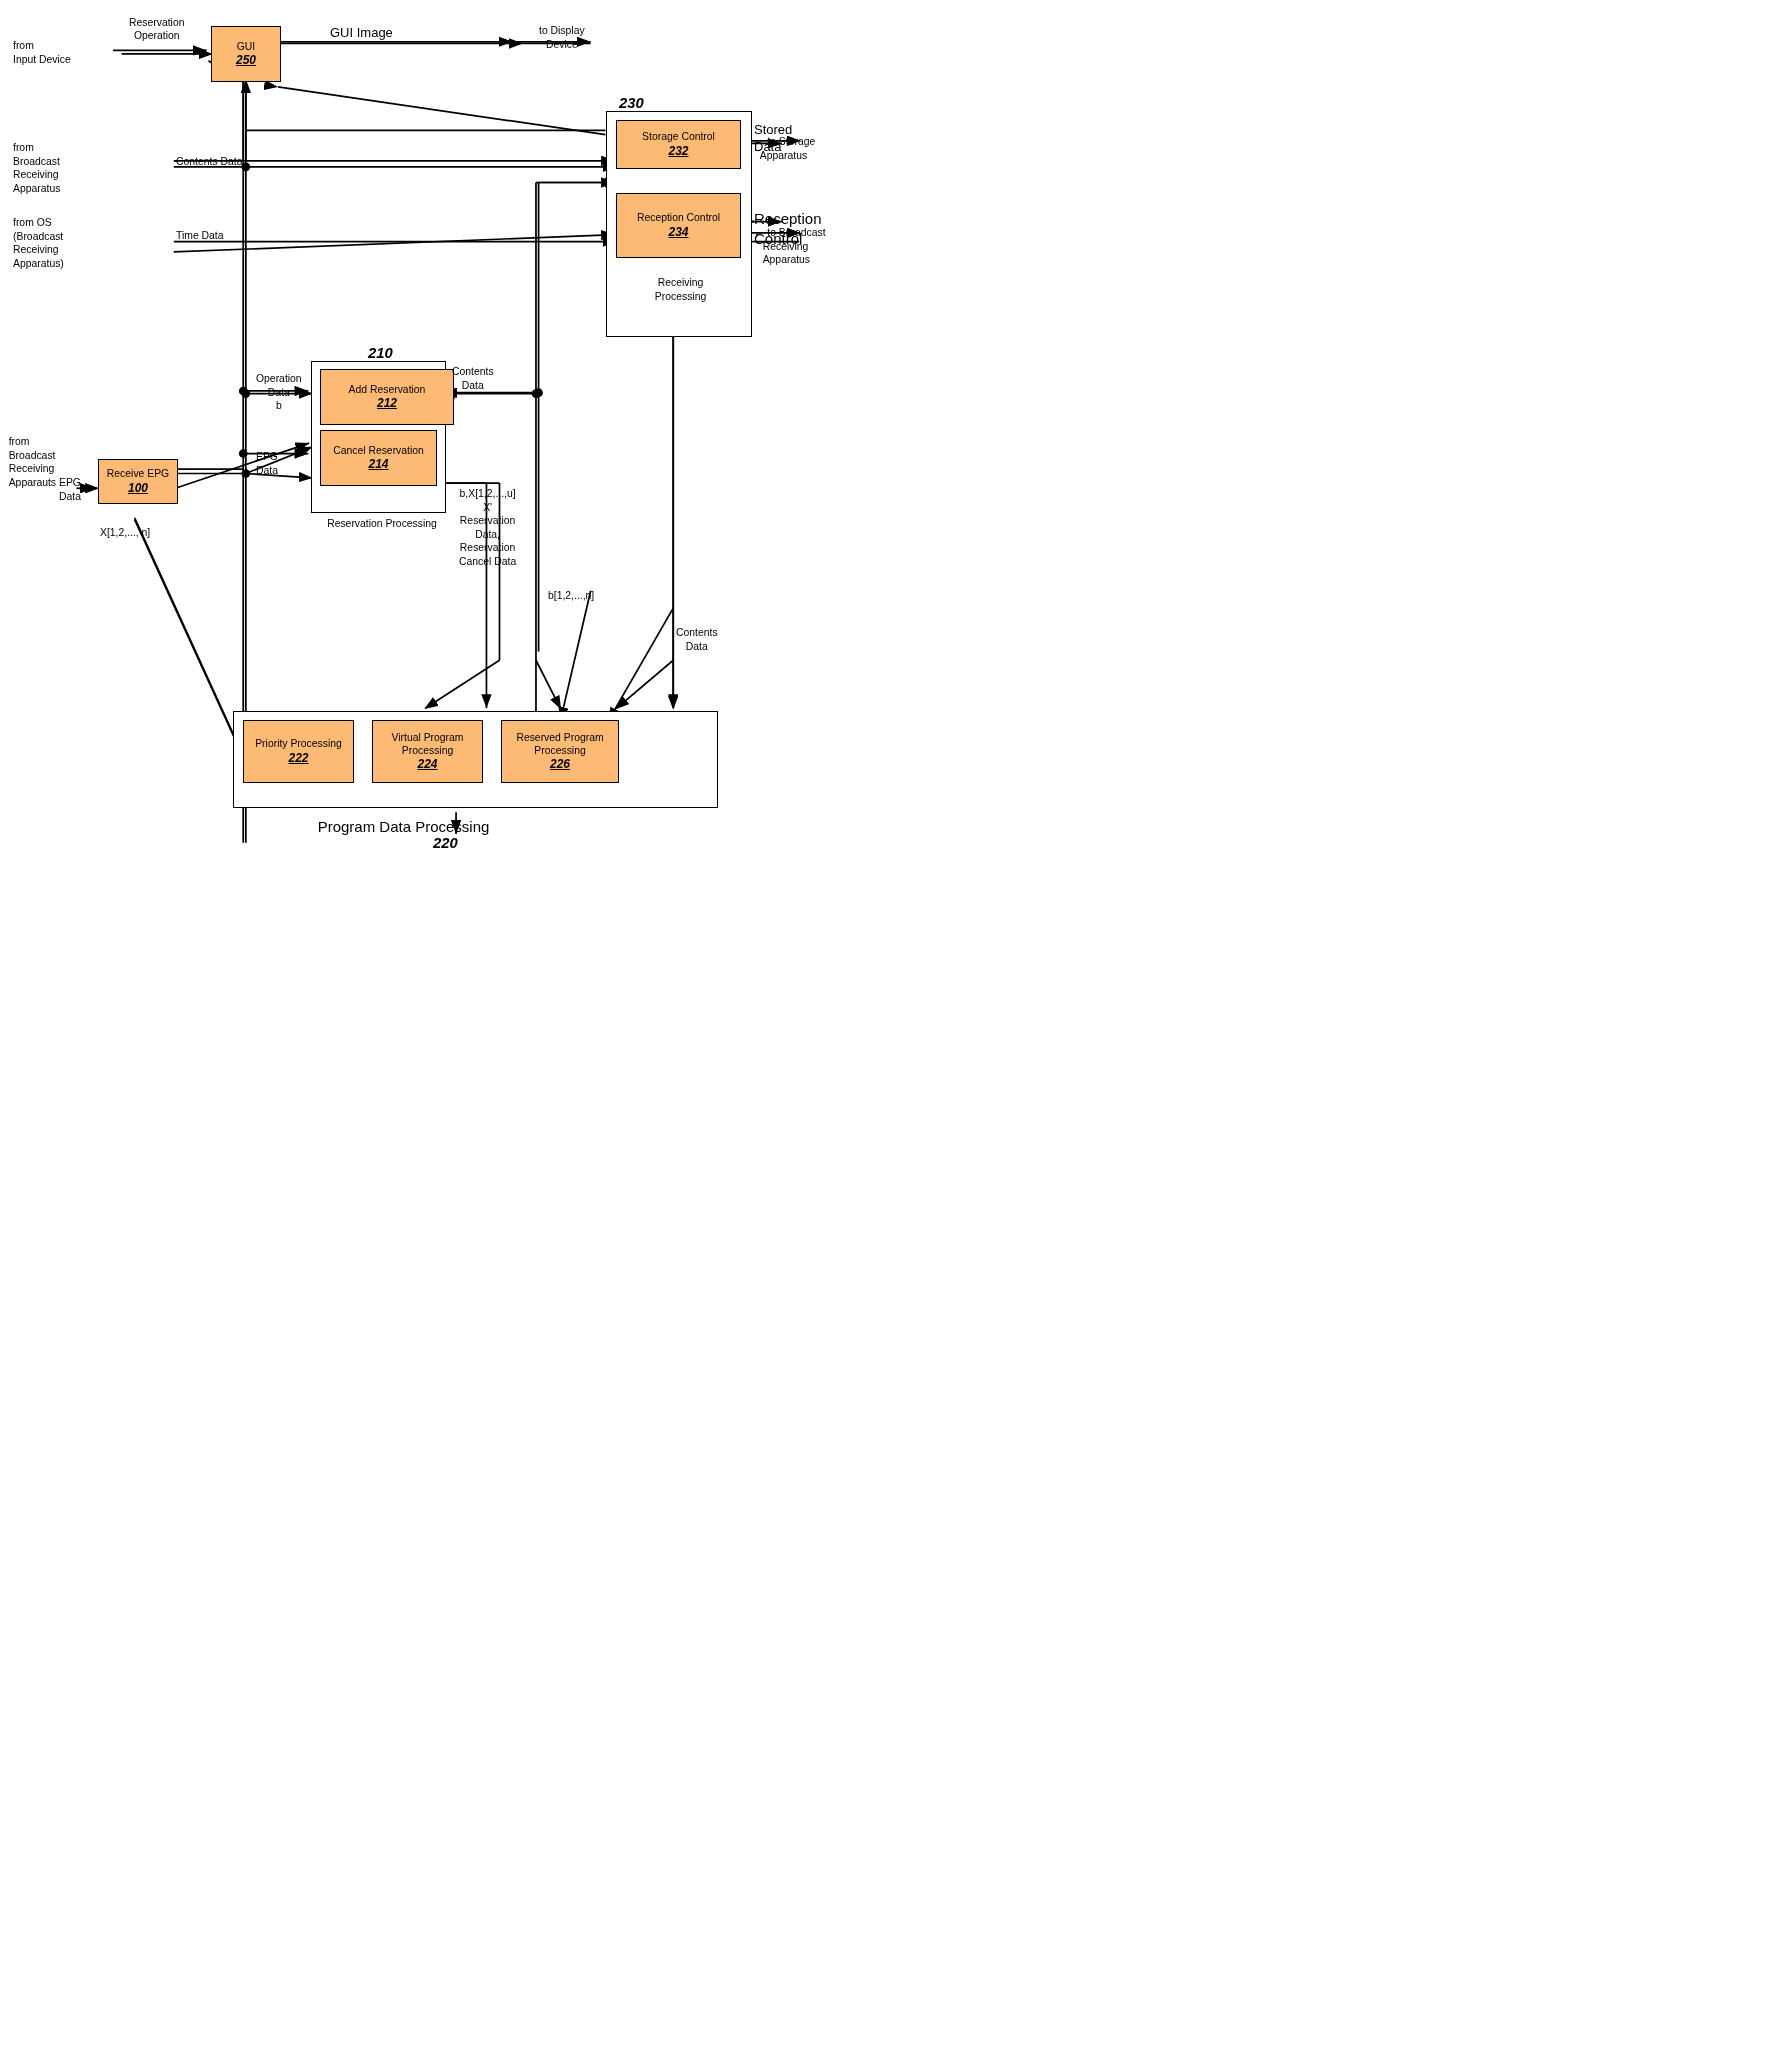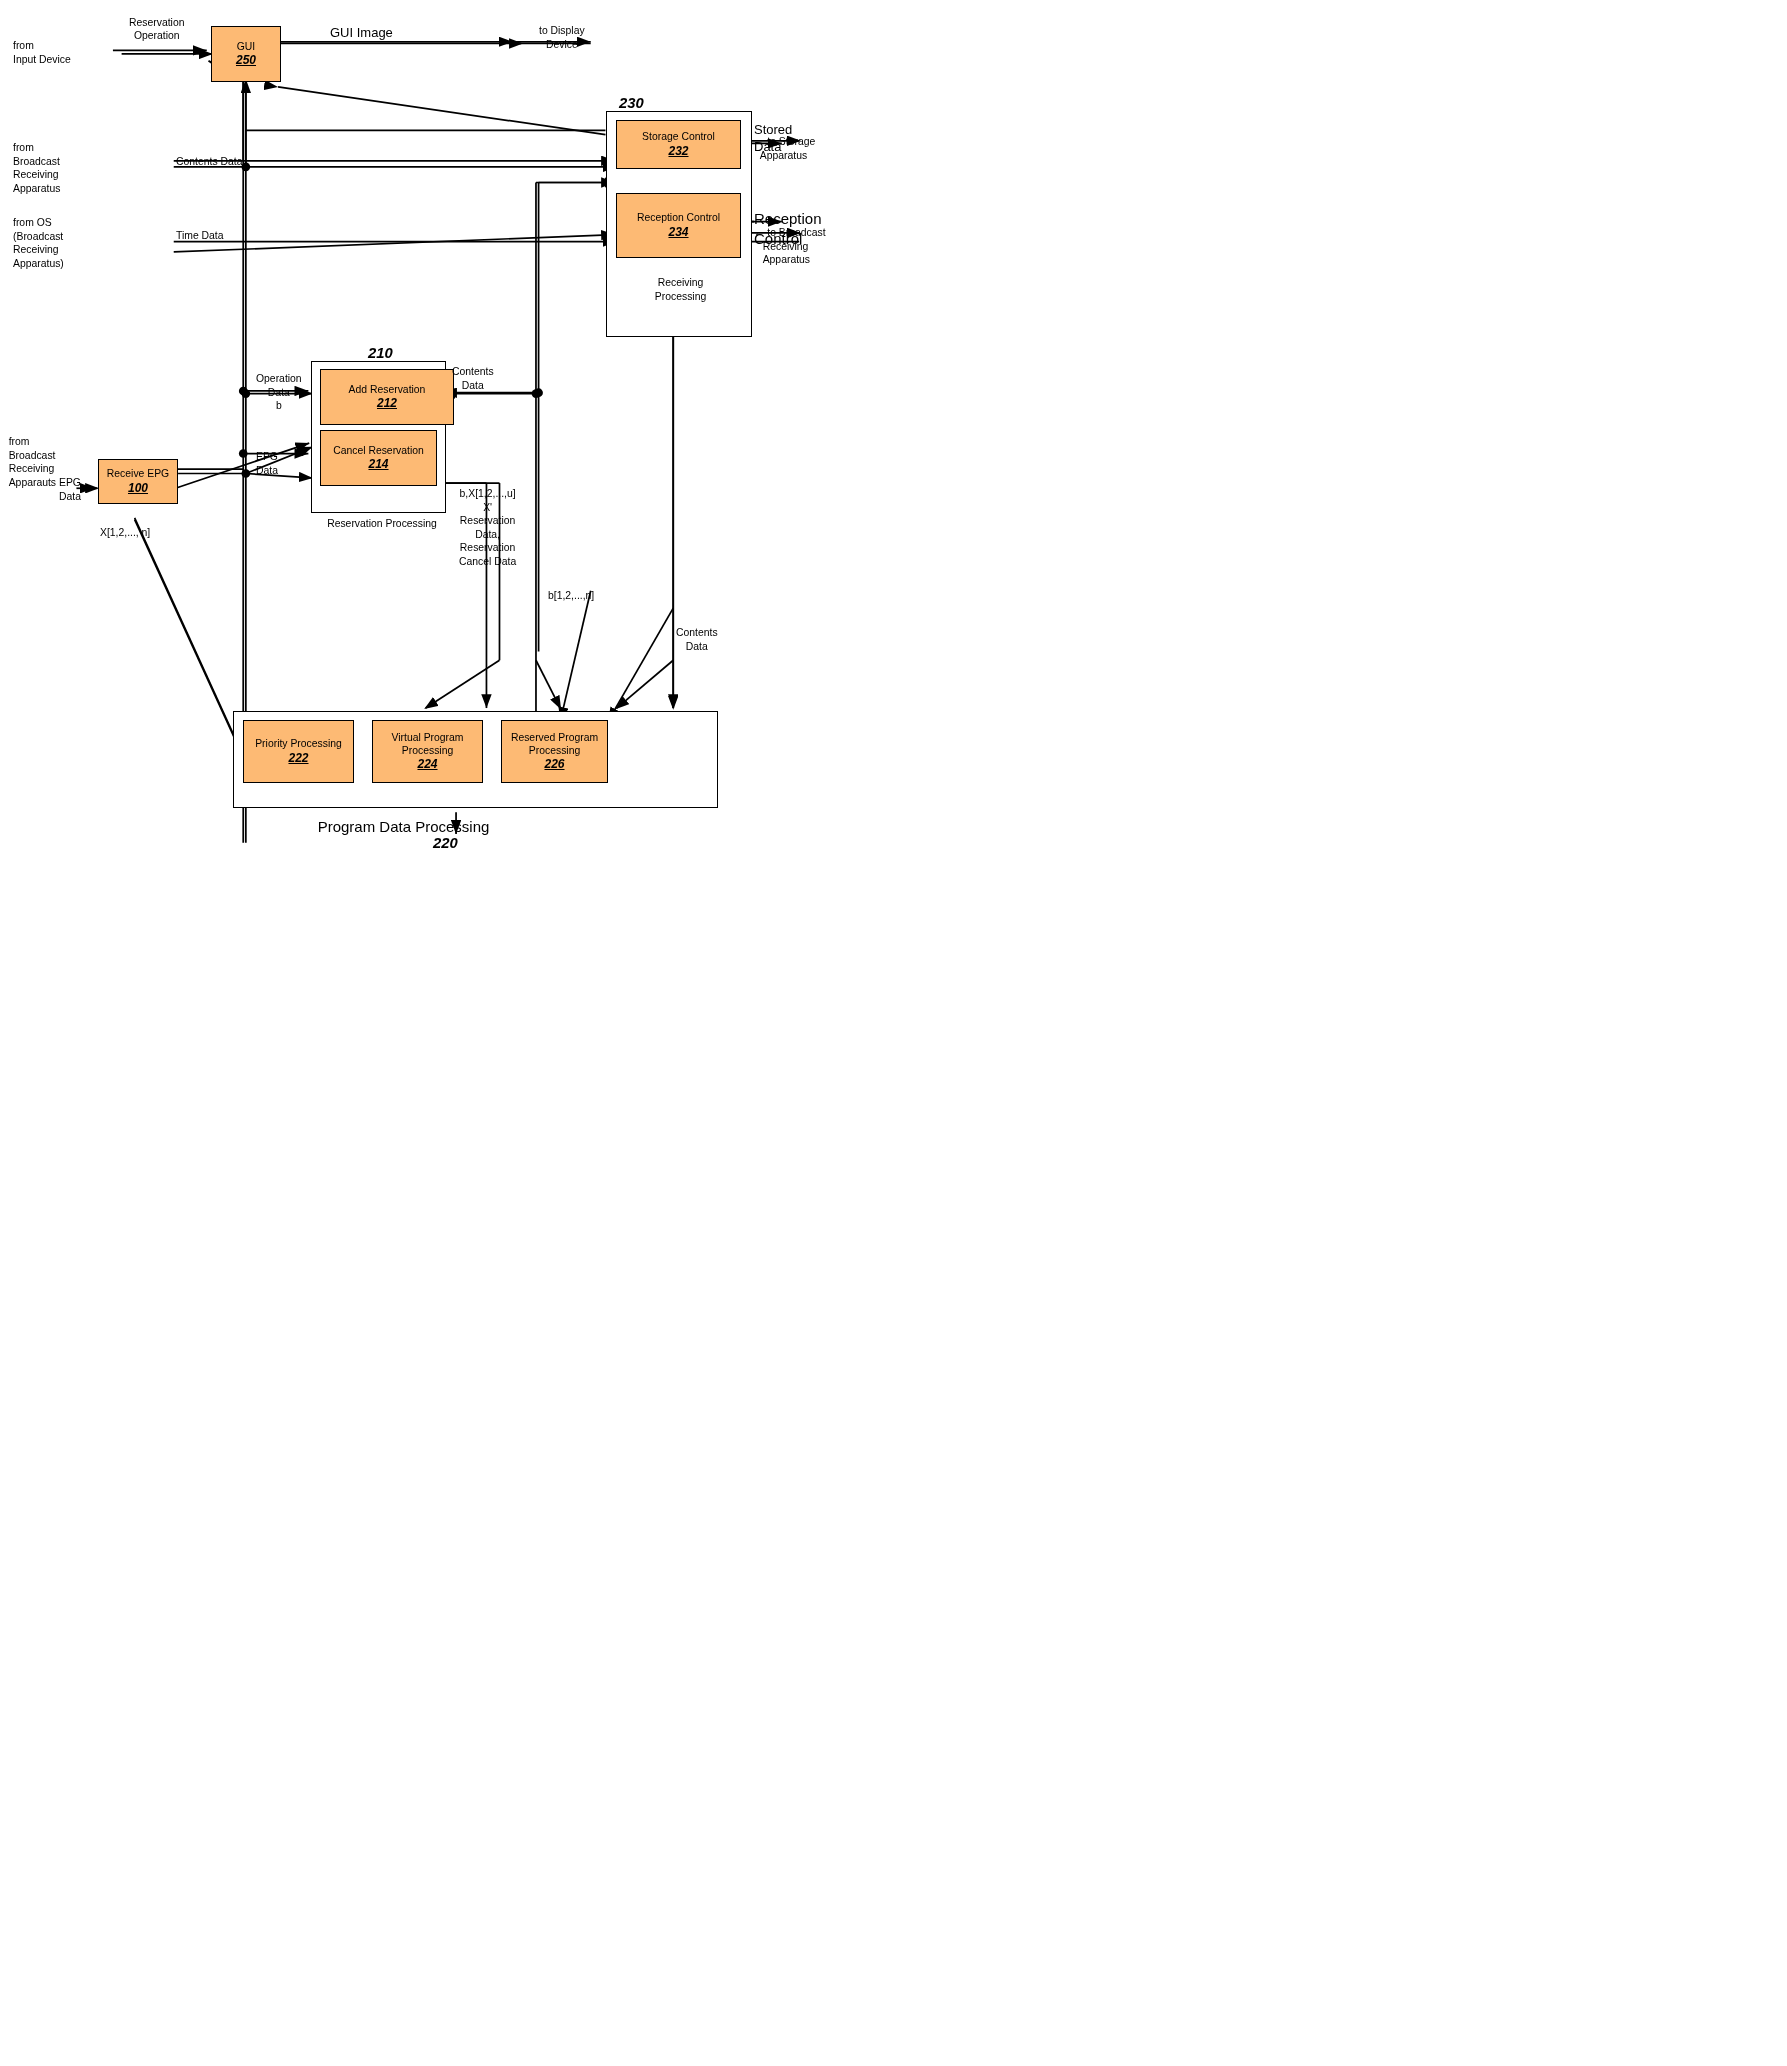--- a/index.html
+++ b/index.html
@@ -270,21 +270,21 @@
   <div class="box" style="left:243px; top:720px; width:111px; height:63px;">
     <span class="box-title">Priority Processing</span>
     <span class="box-num">222</span>
   </div>
 
   <div class="box" style="left:372px; top:720px; width:111px; height:63px;">
     <span class="box-title">Virtual Program Processing</span>
     <span class="box-num">224</span>
   </div>
 
-  <div class="box" style="left:501px; top:720px; width:107px; height:63px;">
+  <div class="box" style="left:501px; top:720px; width:118px; height:63px;">
     <span class="box-title">Reserved Program Processing</span>
     <span class="box-num">226</span>
   </div>
 
   <div class="label label-left" style="left:13px; top:39px; font-size:10.4px;">from<br>Input Device</div>
 
   <div class="label" style="left:129px; top:15.6px; font-size:10.4px;">Reservation<br>Operation</div>
 
   <div class="label" style="left:330px; top:25px; font-size:13px;text-align:center;">GUI Image</div>
 

